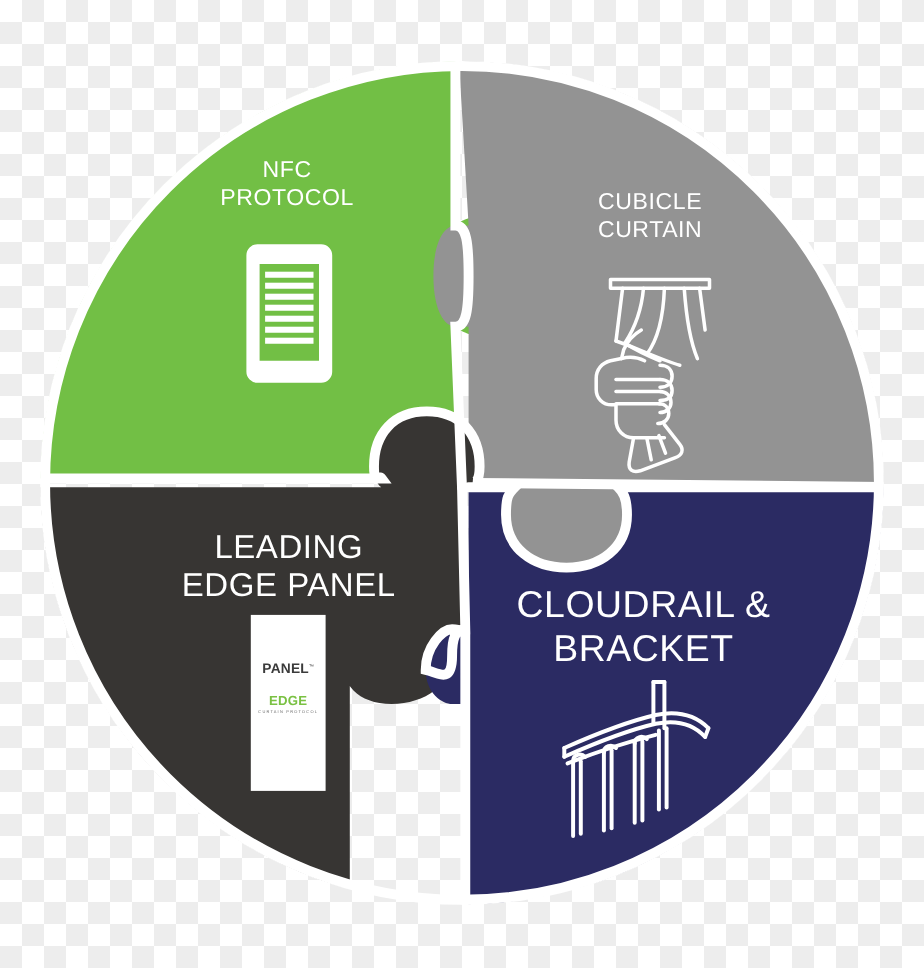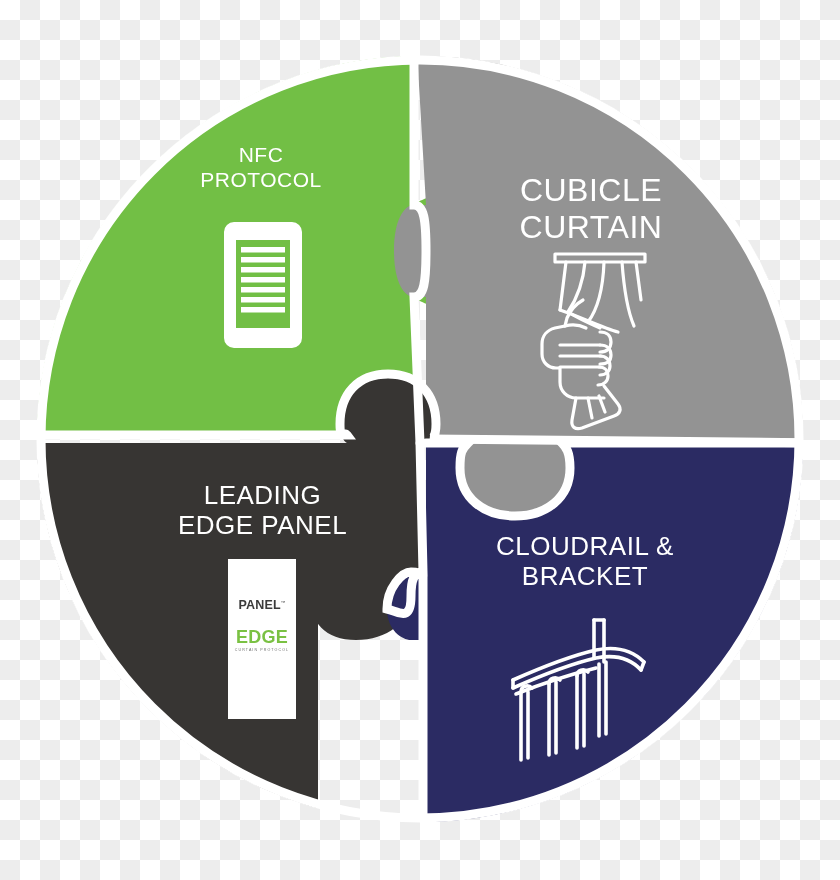--- a/index.html
+++ b/index.html
@@ -44,33 +44,33 @@
   #label-nfc {
     left: 130px;
     top: 143px;
     width: 262px;
     font-size: 21px;
   }
   #label-cubicle {
     left: 462px;
     top: 172px;
     width: 258px;
-    font-size: 32px;
+    font-size: 21px;
   }
   #label-leading {
     left: 120px;
     top: 480px;
     width: 285px;
-    font-size: 26px;
+    font-size: 30px;
   }
   #label-cloudrail {
     left: 455px;
     top: 531px;
     width: 260px;
-    font-size: 26px;
+    font-size: 34px;
   }
 
   
   #panel-card {
     position: absolute;
     left: 228px;
     top: 559px;
     width: 68px;
     height: 160px;
     background: #ffffff;
@@ -93,21 +93,21 @@
     letter-spacing: 0.2px;
     line-height: 1;
     position: relative;
   }
   #logo-tm {
     font-size: 4.5px;
     vertical-align: super;
     font-weight: 400;
   }
   #logo-edge {
-    font-size: 18px;
+    font-size: 12px;
     font-weight: 700;
     color: #7ac143;
     letter-spacing: 0.2px;
     line-height: 1.1;
     margin-top: 16px;
   }
   #logo-tag {
     font-size: 3.6px;
     color: #6b6b6b;
     letter-spacing: 1.1px;

